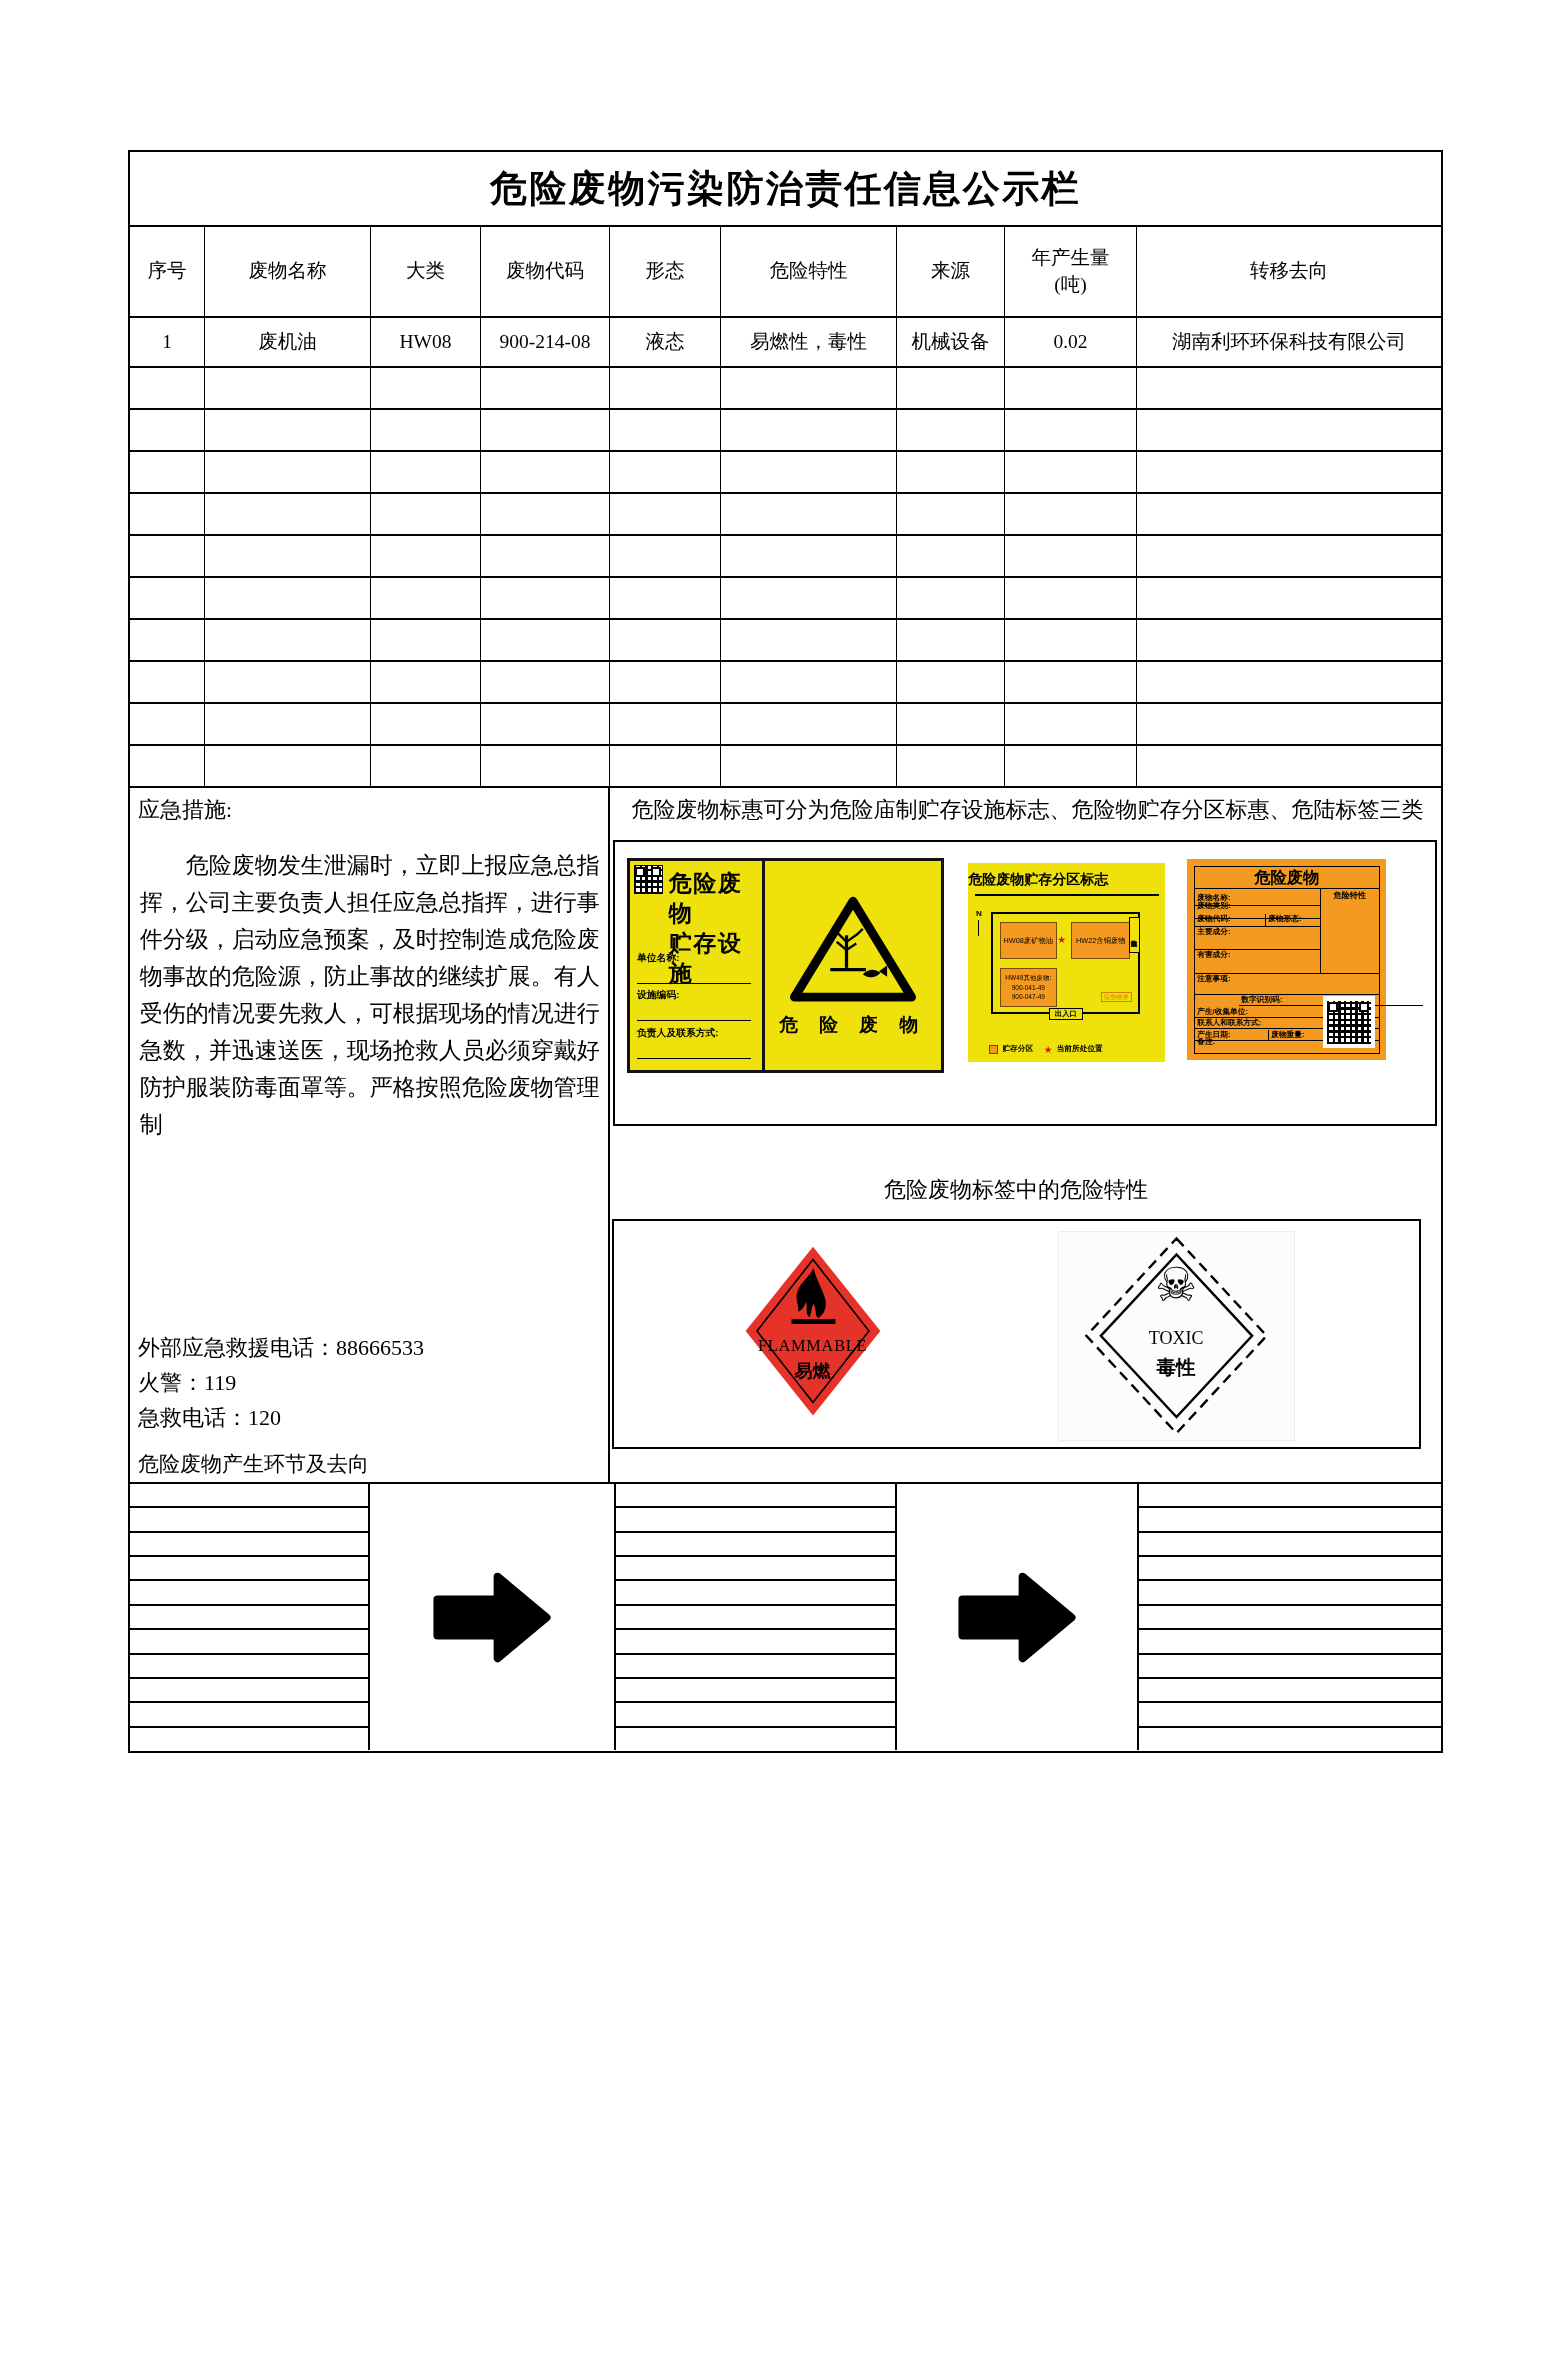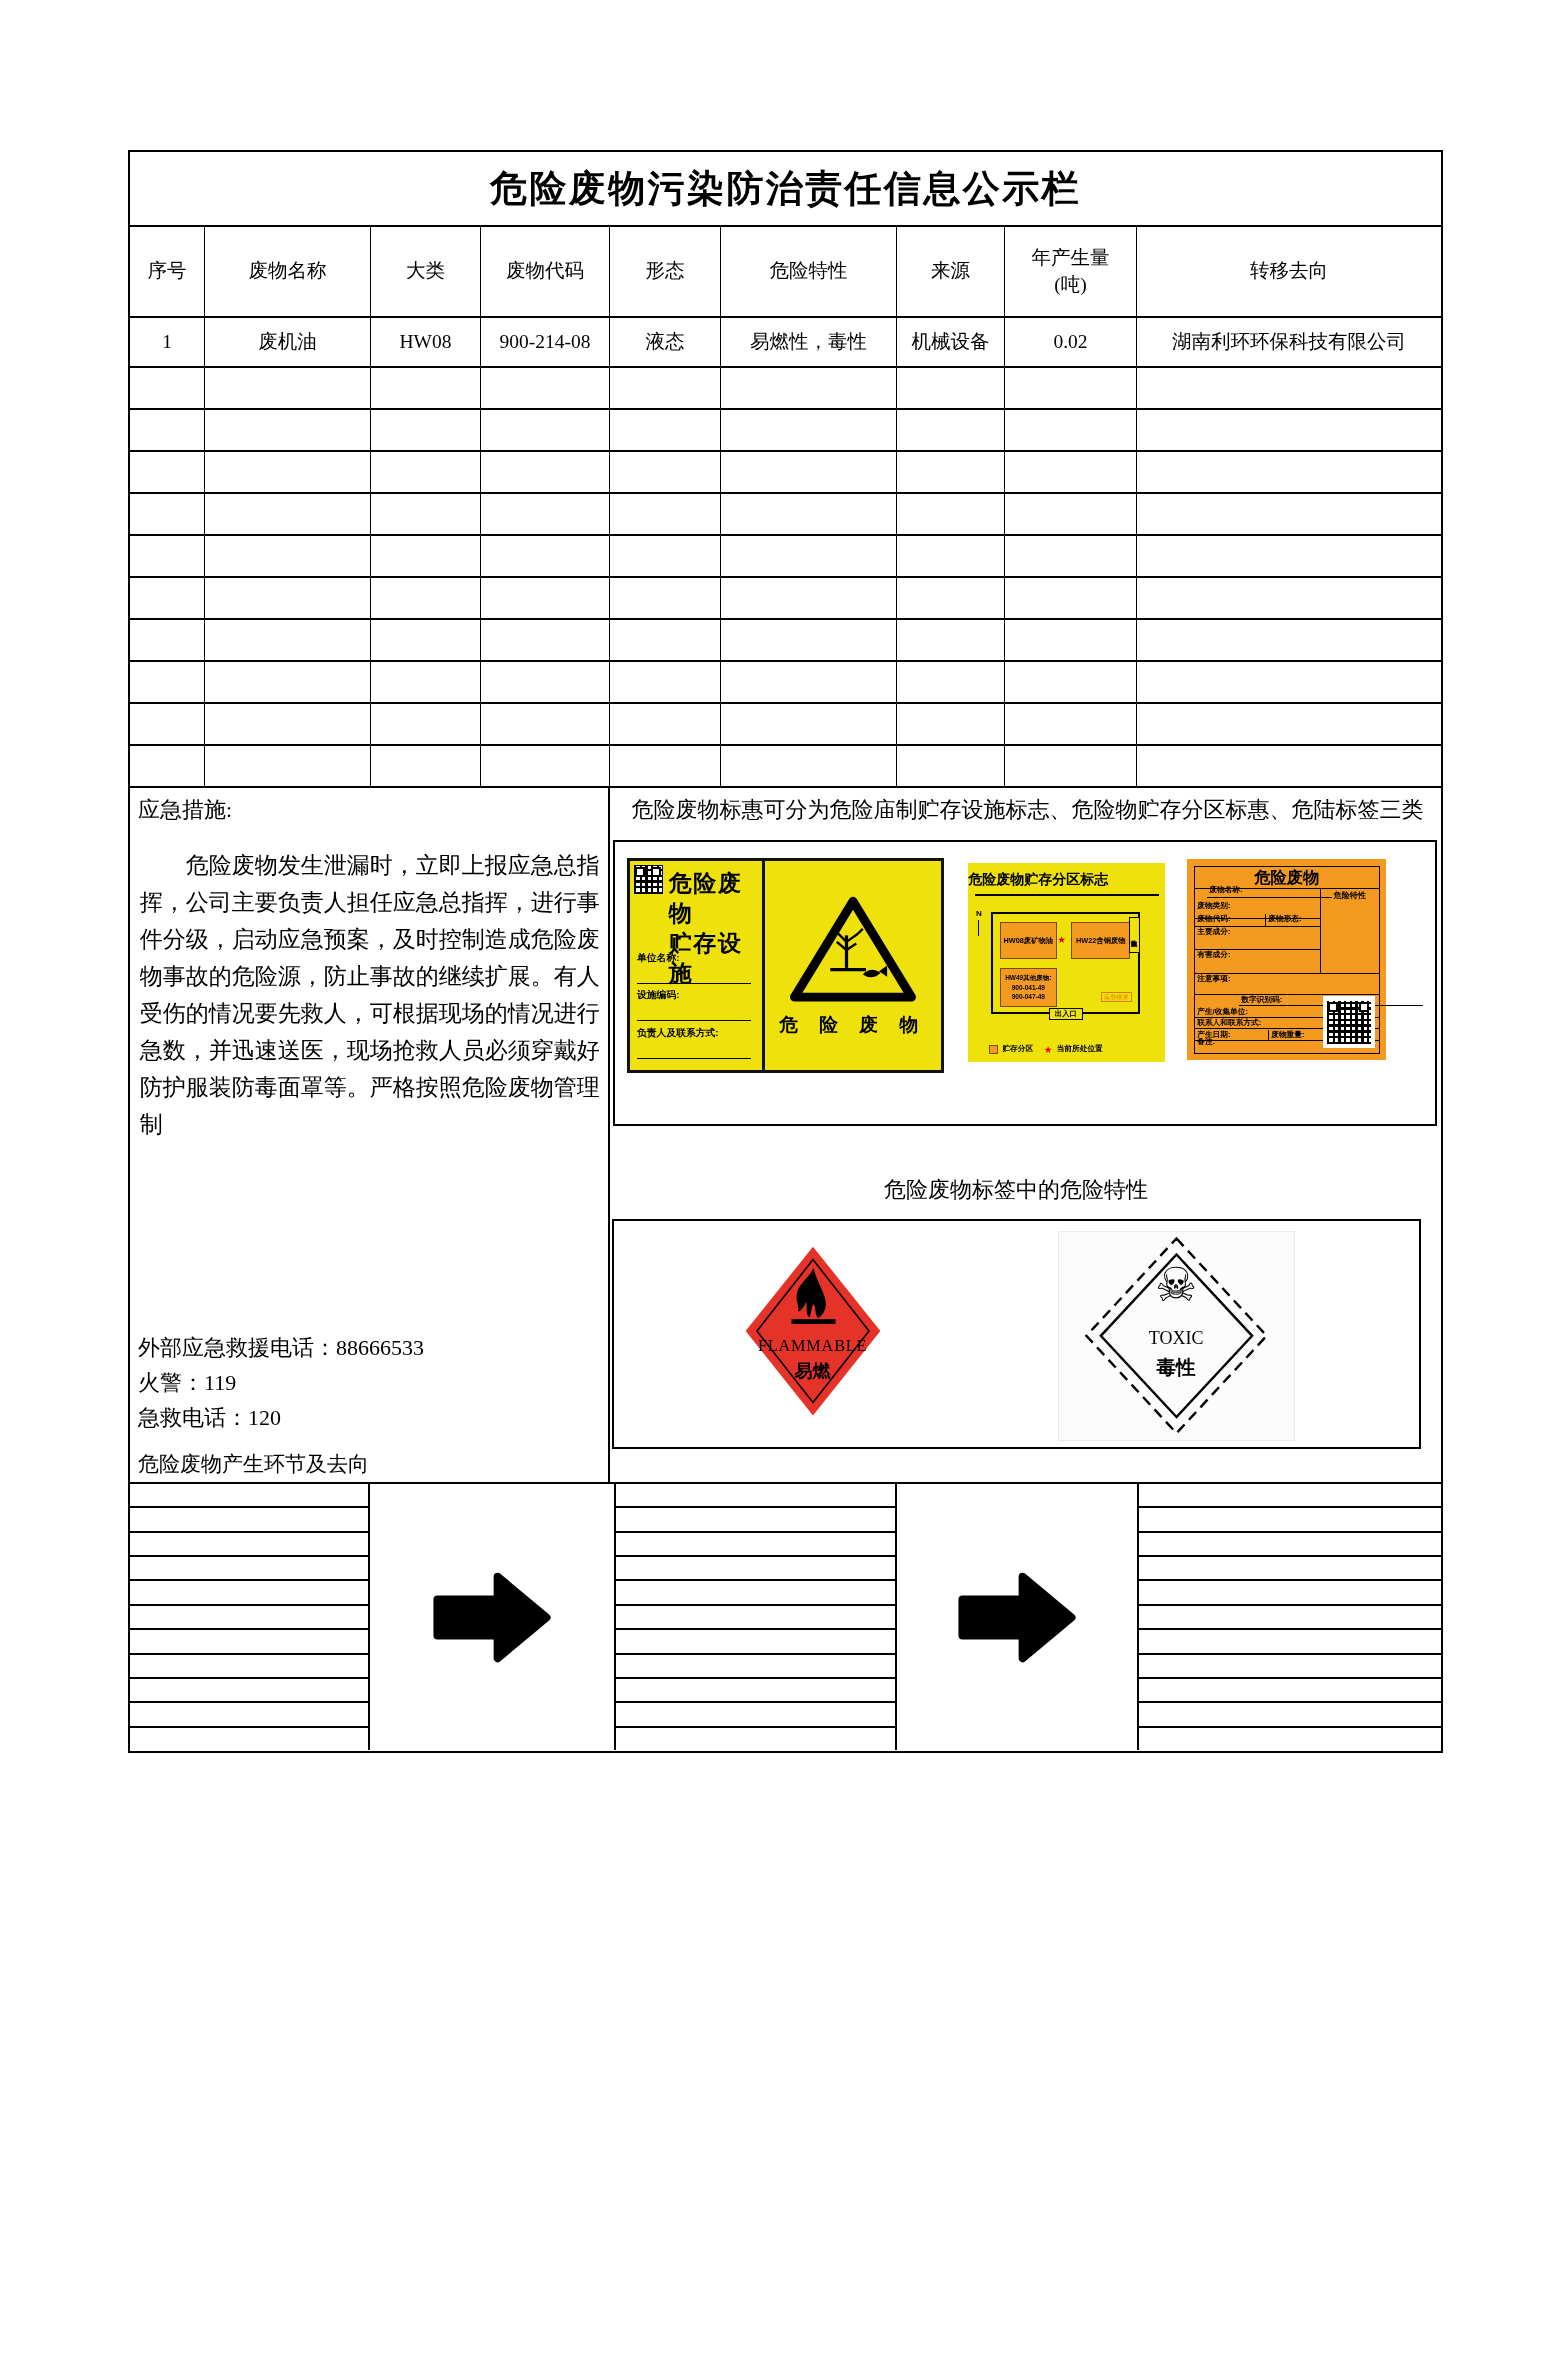--- a/index.html
+++ b/index.html
@@ -37,21 +37,21 @@
   .s1f{position:absolute;left:7.3px;font-size:9.8px;font-weight:bold;}
   .s1f .uline{width:114px;height:18px;border-bottom:1.6px solid #000;}
   .s1warn{font-size:18.7px;font-weight:bold;letter-spacing:8.1px;margin-top:4.9px;white-space:nowrap;}
   
   .sign2{position:absolute;left:353px;top:21px;width:197px;height:199px;background:#efe20c;box-sizing:border-box;}
   .s2title{text-align:left;font-size:14px;font-weight:bold;padding-top:8.1px;}
   .s2line{border-bottom:2.4px solid #000;margin:4.9px 6.5px 0 6.5px;}
   .s2north{position:absolute;left:6.5px;top:46px;font-size:8.1px;font-weight:bold;text-align:center;width:8.1px;}
   .s2north .ndl{width:0.8px;height:16.3px;background:#000;margin:1.6px auto 0 auto;}
   .s2map{position:absolute;left:23px;top:49px;width:149px;height:102px;border:2.4px solid #000;box-sizing:border-box;}
-  .zone{position:absolute;background:#f49a20;border:0.8px solid #7a4a00;display:flex;align-items:center;justify-content:center;text-align:center;font-size:7.3px;font-weight:bold;box-sizing:border-box;}
+  .zone{position:absolute;background:#f49a20;border:0.8px solid #7a4a00;display:flex;align-items:center;justify-content:center;text-align:center;font-size:7.3px;font-weight:normal;box-sizing:border-box;}
   .z1{left:6.5px;top:8.1px;width:57px;height:37px;}
   .z2{left:78px;top:8.1px;width:59px;height:37px;}
   .z3{left:6.5px;top:54px;width:57px;height:39px;font-size:6.5px;line-height:9.8px;white-space:pre-line;}
   .s2star{position:absolute;left:64px;top:19.5px;color:#e60000;font-size:9.8px;}
   .s2collect{position:absolute;right:-1.6px;top:3.3px;width:11.4px;height:36px;border:1.6px solid #000;background:#efe20c;writing-mode:vertical-rl;text-align:center;font-size:6.5px;font-weight:bold;box-sizing:border-box;line-height:9px;}
   .s2sup{position:absolute;right:6.5px;bottom:9.8px;width:31px;height:9.8px;border:0.8px solid #e07b00;color:#e07b00;font-size:6.1px;display:flex;align-items:center;justify-content:center;box-sizing:border-box;}
   .s2ent{position:absolute;left:50%;bottom:-8.1px;transform:translateX(-50%);width:34px;height:12.2px;border:1.6px solid #000;background:#efe20c;font-size:7.3px;font-weight:bold;display:flex;align-items:center;justify-content:center;box-sizing:border-box;}
   .s2legend{position:absolute;left:21px;bottom:7.3px;display:flex;align-items:center;gap:4.1px;font-size:7.7px;font-weight:bold;}
   .lsq{width:9px;height:9px;background:#f49a20;border:0.8px solid #7a4a00;box-sizing:border-box;}
   .lstar{color:#e60000;font-size:9.8px;margin-left:6.5px;}
@@ -276,21 +276,21 @@
           <span>贮存分区</span>
           <span class="lstar">★</span>
           <span>当前所处位置</span>
         </div>
       </div>
 
       <div class="sign3 sans">
         <div class="s3in">
           <div class="s3t">危险废物</div>
           <div class="s3hz">危险特性</div>
-          <div class="s3r" style="top:18px;height:13px;width:calc(100% - 59px);margin-left:12px;">废物名称:</div>
+          <div class="s3r" style="top:26px;height:13px;width:calc(100% - 59px);">废物名称:</div>
           <div class="s3r" style="top:34px;height:18px;width:calc(100% - 59px);">废物类别:</div>
           <div class="s3r" style="top:47px;height:13px;width:calc(100% - 59px);">
             <span>废物代码:</span>
             <span class="s3sub" style="left:70px;right:0;">废物形态:</span>
           </div>
           <div class="s3r" style="top:60px;height:23px;width:calc(100% - 59px);">主要成分:</div>
           <div class="s3r" style="top:83px;height:24.4px;width:calc(100% - 59px);">有害成分:</div>
           <div class="s3r" style="top:107px;height:21px;width:100%;">注意事项:</div>
           <div class="s3r" style="top:128px;height:11.4px;width:100%;margin-left:44px;">数字识别码:</div>
           <div class="s3r" style="top:140px;height:11.4px;width:100%;">产生/收集单位:</div>

